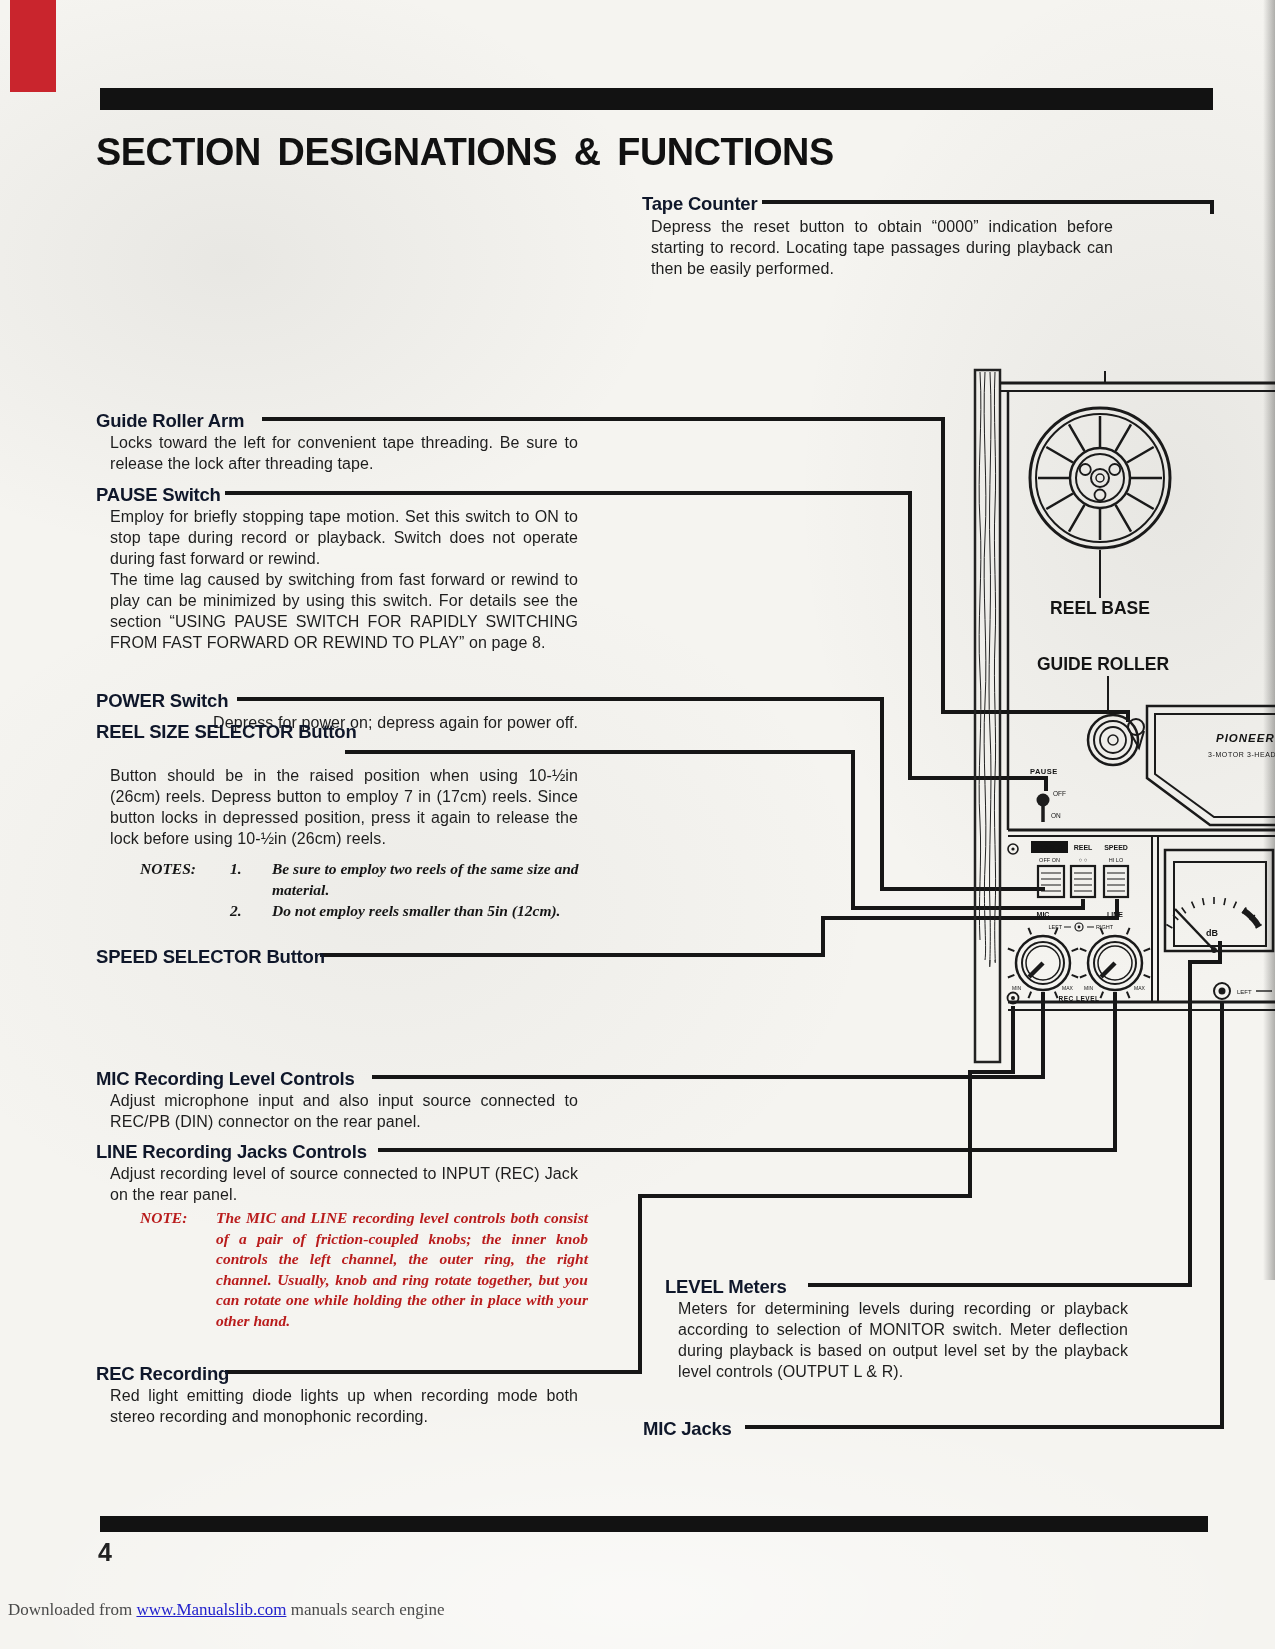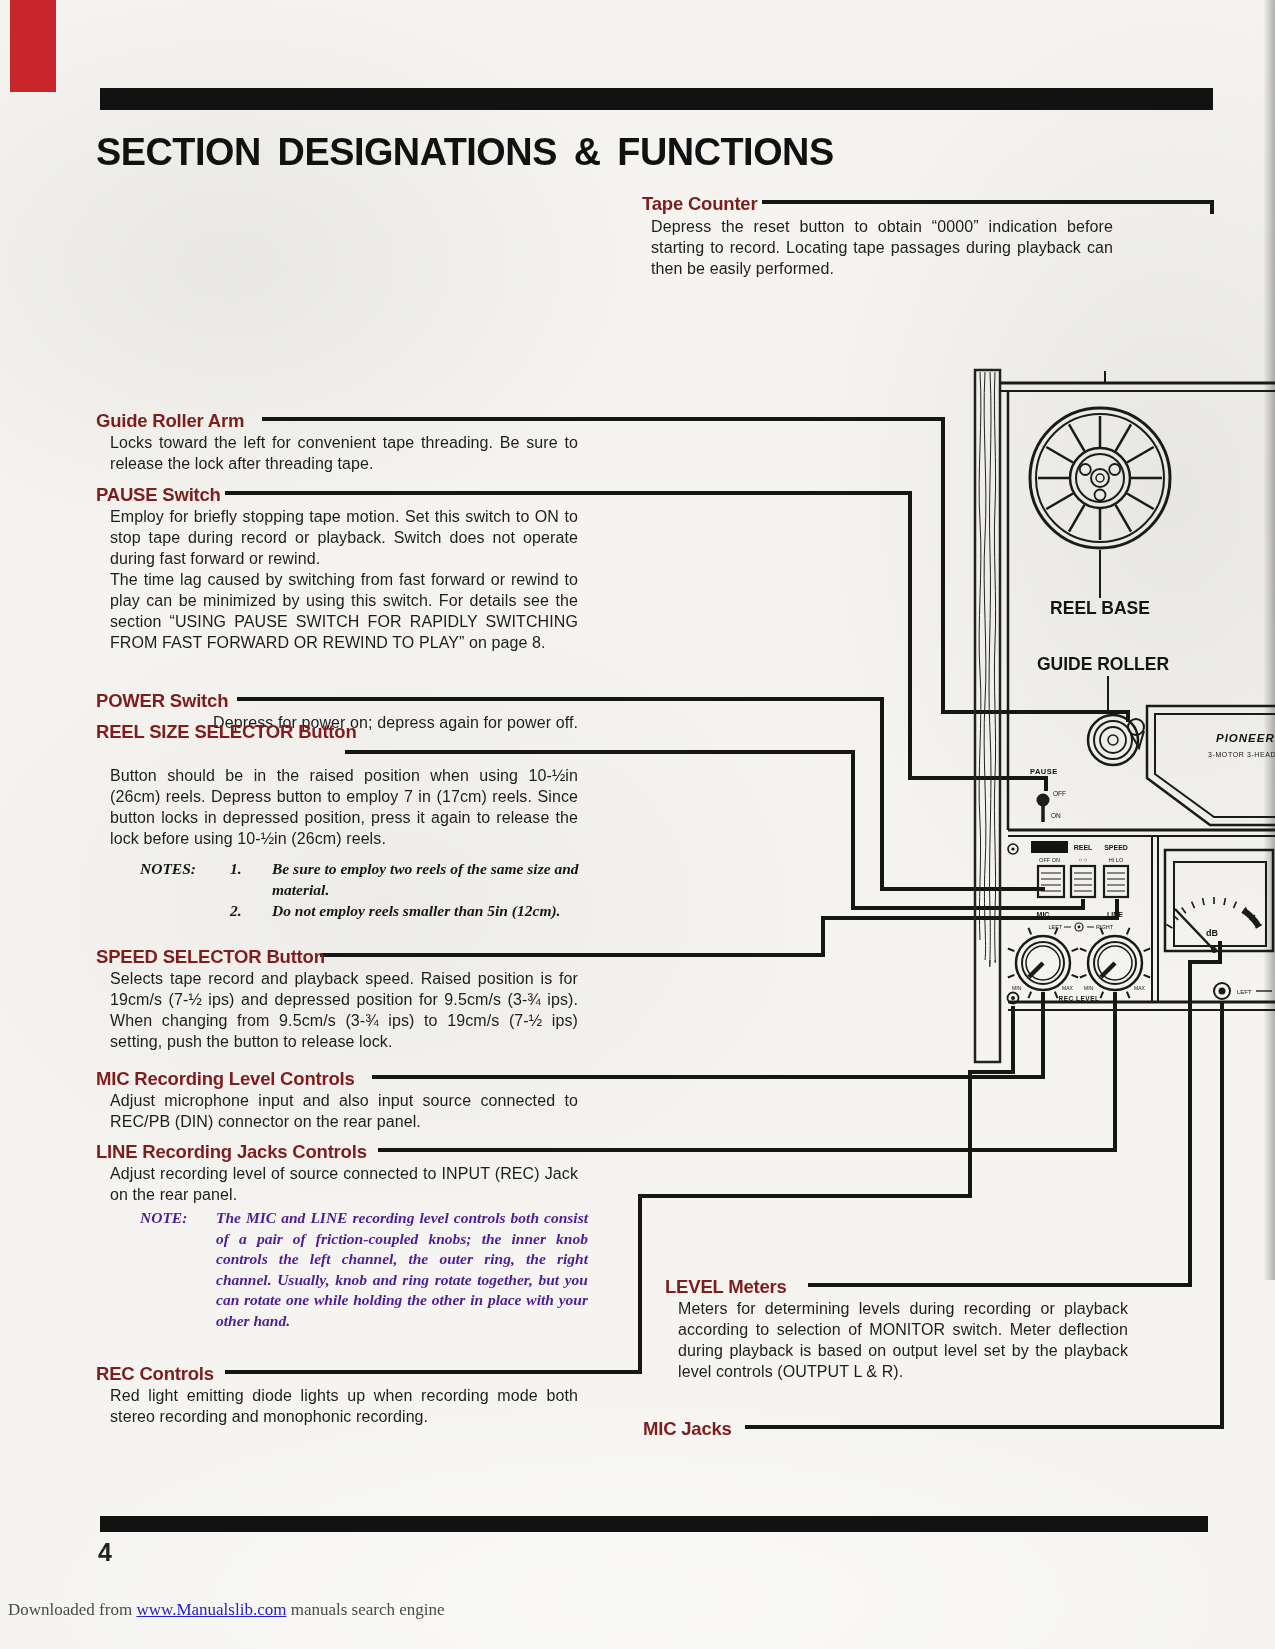--- a/index.html
+++ b/index.html
@@ -11,30 +11,30 @@
       radial-gradient(700px 500px at 30% 55%, rgba(130,130,125,0.07), transparent 70%),
       radial-gradient(500px 700px at 92% 30%, rgba(110,110,105,0.10), transparent 75%),
       radial-gradient(900px 300px at 50% 97%, rgba(255,255,255,0.5), transparent 70%);}
   .edge-right{position:absolute;right:0;top:0;width:12px;height:1280px;
     background:linear-gradient(to right,rgba(0,0,0,0),rgba(90,90,88,0.45));}
   .red-tab{position:absolute;left:10px;top:0;width:46px;height:92px;background:#c9252d;}
   .bar{position:absolute;background:#121212;}
   .title{position:absolute;left:96px;top:130px;font-weight:bold;font-size:39px;
          letter-spacing:-0.5px;word-spacing:7px;color:#111;transform:scaleX(0.97);
          transform-origin:left;white-space:nowrap;}
-  .h{position:absolute;font-weight:bold;font-size:18.5px;color:#7f1d1d;
+  .h{position:absolute;font-weight:bold;font-size:18.5px;color:#0f172a;
      letter-spacing:-0.2px;white-space:nowrap;}
   .b{position:absolute;font-size:16px;line-height:21px;color:#1d1d1d;
      text-align:justify;letter-spacing:0.1px;}
   .b p{margin:0;}
   .notes{position:absolute;display:grid;grid-template-columns:78px 30px 1fr;
      font:bold italic 15.5px/21px "Liberation Serif",serif;color:#161616;column-gap:12px;}
   .notes .txt{text-align:left;}
   .note1{position:absolute;display:grid;grid-template-columns:76px 1fr;
-     font:bold italic 15.5px/20.5px "Liberation Serif",serif;color:#4c1d95;}
+     font:bold italic 15.5px/20.5px "Liberation Serif",serif;color:#b91c1c;}
   .note1 .txt{text-align:justify;}
   .pagenum{position:absolute;left:98px;top:1538px;font-weight:bold;font-size:25px;color:#222;}
   .footer{position:absolute;left:8px;top:1600px;font:17px "Liberation Serif",serif;color:#4a4a4a;}
   .footer a{color:#2222cc;text-decoration:underline;}
   svg.overlay{position:absolute;left:0;top:0;}
   svg text{font-family:"Liberation Sans",sans-serif;fill:#141414;}
   .dlbl{font-weight:bold;}
 </style>
 </head>
 <body>
@@ -241,34 +241,33 @@
   <div class="notes" style="left:140px;top:858px;width:445px;">
     <span>NOTES:</span>
     <span>1.</span>
     <span class="txt">Be sure to employ two reels of the same size and material.</span>
     <span></span>
     <span>2.</span>
     <span class="txt">Do not employ reels smaller than 5in (12cm).</span>
   </div>
 
   <div class="h" style="left:96px;top:946px;">SPEED SELECTOR Button</div>
-  <div class="b" style="left:110px;top:968px;width:468px;">Selects tape record and playback speed. Raised position is for 19cm/s (7-½ ips) and depressed position for 9.5cm/s (3-¾ ips). When changing from 9.5cm/s (3-¾ ips) to 19cm/s (7-½ ips) setting, push the button to release lock.</div>
 
   <div class="h" style="left:96px;top:1068px;">MIC Recording Level Controls</div>
   <div class="b" style="left:110px;top:1090px;width:468px;">Adjust microphone input and also input source connected to REC/PB (DIN) connector on the rear panel.</div>
 
   <div class="h" style="left:96px;top:1141px;">LINE Recording Jacks Controls</div>
   <div class="b" style="left:110px;top:1163px;width:468px;">Adjust recording level of source connected to INPUT (REC) Jack on the rear panel.</div>
 
   <div class="note1" style="left:140px;top:1208px;width:448px;">
     <span>NOTE:</span>
     <span class="txt">The MIC and LINE recording level controls both consist of a pair of friction-coupled knobs; the inner knob controls the left channel, the outer ring, the right channel. Usually, knob and ring rotate together, but you can rotate one while holding the other in place with your other hand.</span>
   </div>
 
-  <div class="h" style="left:96px;top:1363px;">REC Controls</div>
+  <div class="h" style="left:96px;top:1363px;">REC Recording</div>
   <div class="b" style="left:110px;top:1385px;width:468px;">Red light emitting diode lights up when recording mode both stereo recording and monophonic recording.</div>
 
   <div class="h" style="left:665px;top:1276px;">LEVEL Meters</div>
   <div class="b" style="left:678px;top:1298px;width:450px;">Meters for determining levels during recording or playback according to selection of MONITOR switch. Meter deflection during playback is based on output level set by the playback level controls (OUTPUT L &amp; R).</div>
 
   <div class="h" style="left:643px;top:1418px;">MIC Jacks</div>
 
   <div class="bar" style="left:100px;top:1516px;width:1108px;height:16px;"></div>
   <div class="pagenum">4</div>
   <div class="footer"><span>Downloaded from </span><a href="#">www.Manualslib.com</a><span> manuals search engine</span></div>

